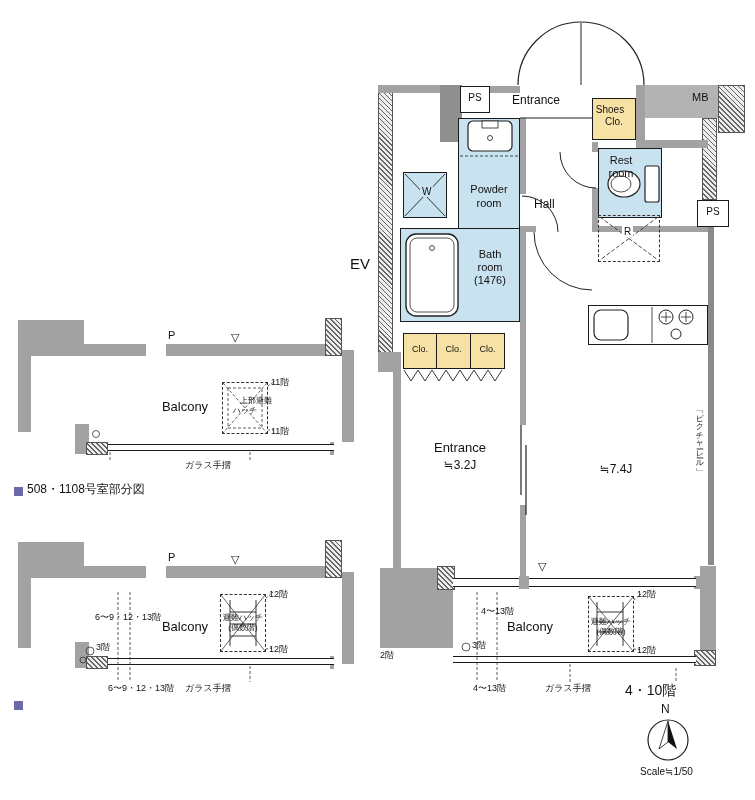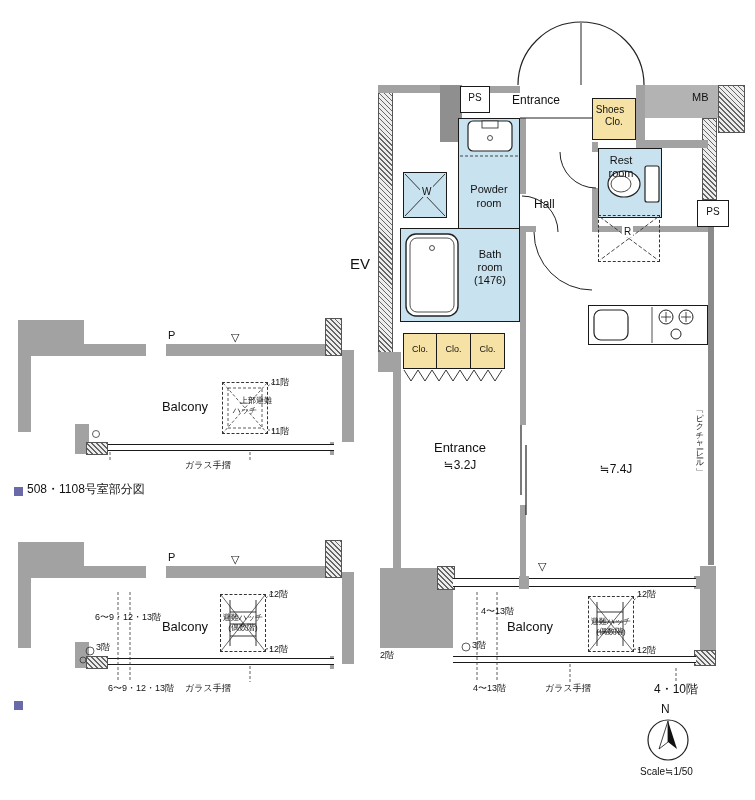--- a/index.html
+++ b/index.html
@@ -95,21 +95,21 @@
   <div class="label c" style="left:470px;top:620px;width:120px;font-size:13px">Balcony</div>
   <div class="label c" style="left:588px;top:618px;width:46px;font-size:8px">避難ハッチ</div>
   <div class="label c" style="left:588px;top:628px;width:46px;font-size:8px">(偶数階)</div>
   <div class="label" style="left:637px;top:589px;font-size:9px">12階</div>
   <div class="label" style="left:637px;top:645px;font-size:9px">12階</div>
   <div class="label" style="left:481px;top:606px;font-size:9px">4〜13階</div>
   <div class="label" style="left:472px;top:640px;font-size:9px">3階</div>
   <div class="label" style="left:473px;top:683px;font-size:9px">4〜13階</div>
   <div class="label" style="left:545px;top:683px;font-size:9px">ガラス手摺</div>
   <div class="label" style="left:380px;top:650px;font-size:9px">2階</div>
-  <div class="label" style="left:654px;top:683px;font-size:12px">4・10階</div>
+  <div class="label" style="left:625px;top:683px;font-size:14px">4・10階</div>
   <div class="label" style="left:538px;top:560px;font-size:11px">▽</div>
 
   <div class="wall" style="left:18px;top:320px;width:13px;height:112px"></div>
   <div class="wall" style="left:18px;top:320px;width:66px;height:36px"></div>
   <div class="wall" style="left:84px;top:344px;width:62px;height:12px"></div>
   <div class="wall" style="left:166px;top:344px;width:159px;height:12px"></div>
   <div class="hatch" style="left:325px;top:318px;width:17px;height:38px"></div>
   <div class="wall" style="left:342px;top:350px;width:12px;height:92px"></div>
   <div class="wall" style="left:75px;top:424px;width:14px;height:30px"></div>
   <div class="hatch" style="left:86px;top:442px;width:22px;height:13px"></div>

